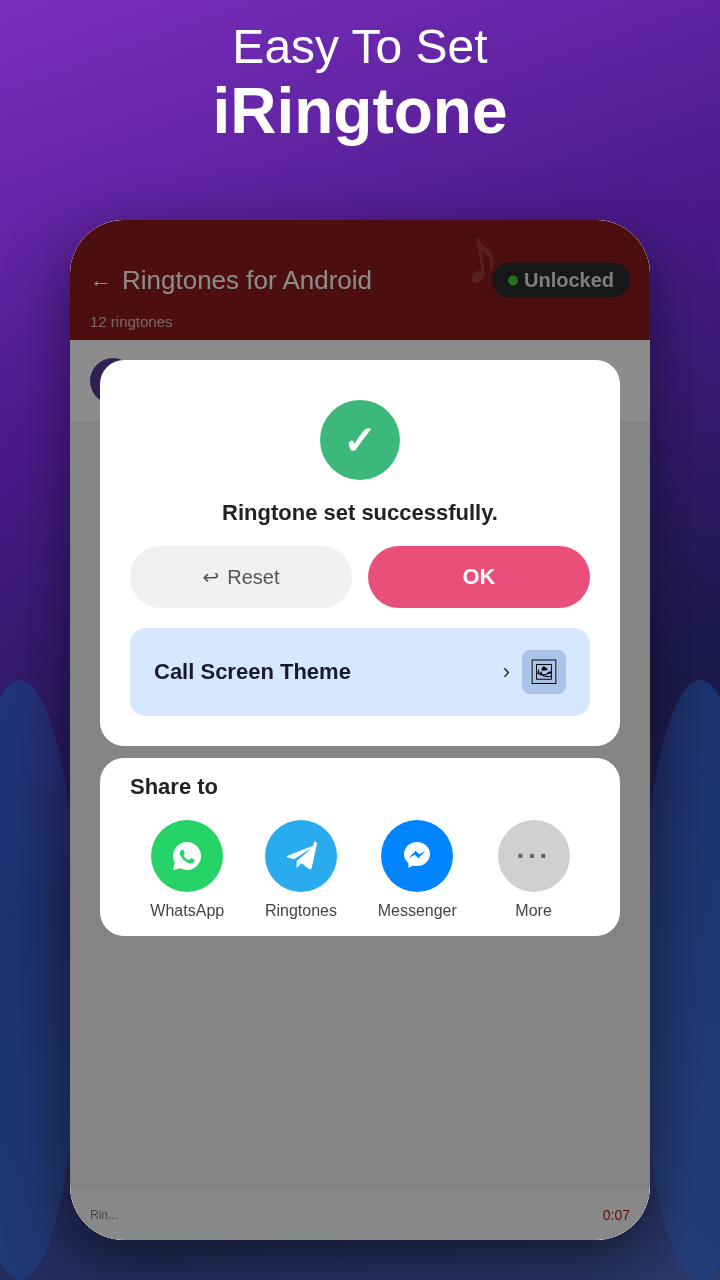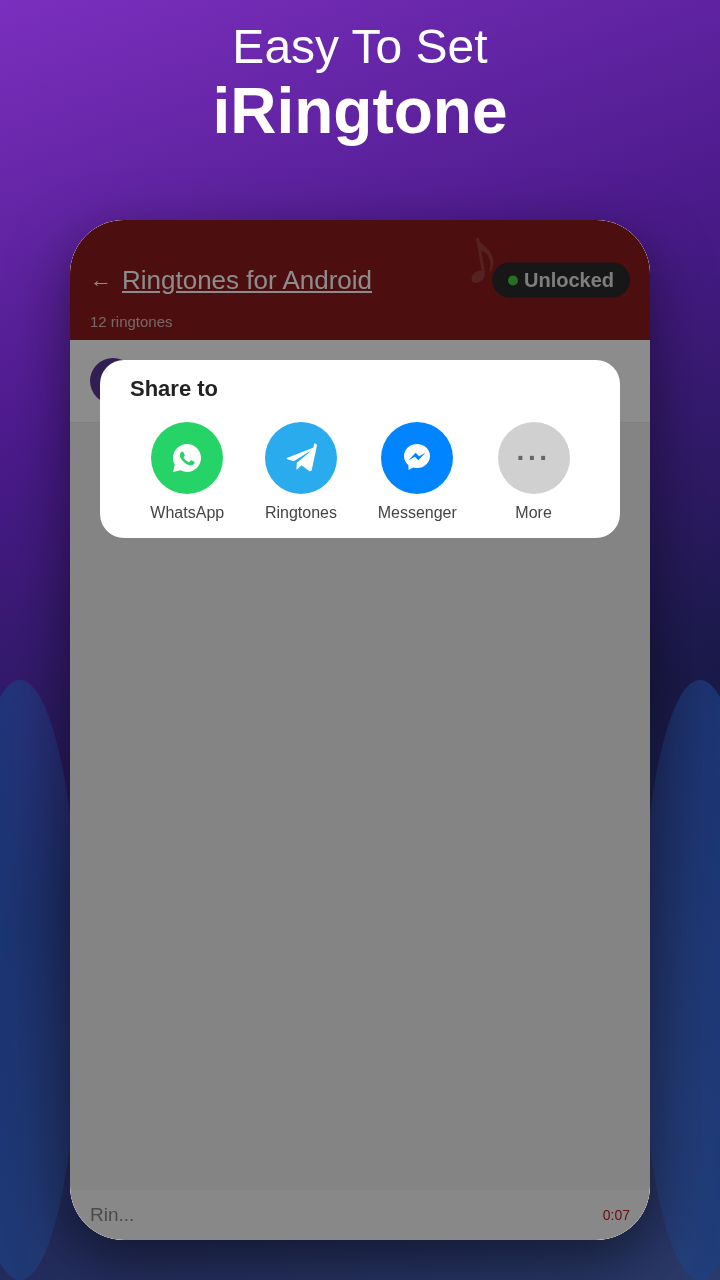--- a/index.html
+++ b/index.html
@@ -79,21 +79,20 @@
       position: relative;
     }
     .app-header .back-arrow {
       color: #ffffff;
       font-size: 22px;
     }
     .app-header .header-title {
       color: #ffffff;
       font-size: 26px;
       font-weight: 500;
-      text-decoration: underline;
     }
     .unlocked-badge {
       position: absolute;
       right: 20px;
       top: 50%;
       transform: translateY(-50%);
       background: #2a2a2a;
       border-radius: 20px;
       padding: 6px 16px;
       display: flex;
@@ -347,21 +346,21 @@
       padding: 10px 20px;
       position: absolute;
       bottom: 0;
       left: 0;
       right: 0;
       height: 50px;
       display: flex;
       align-items: center;
     }
     .glimpse-text {
-      font-size: 19px;
+      font-size: 12px;
       color: #888;
     }
     .timestamp {
       position: absolute;
       right: 20px;
       font-size: 14px;
       color: #b91c1c;
     }
   </style>
 </head>
@@ -395,20 +394,40 @@
         <div class="ringtone-name">
           <span>No Phone, Like Ringtone</span>
           <div class="info-icon">i</div>
         </div>
         <div class="ringtone-meta">ant2be prod. | 00:53</div>
       </div>
     </div>
 
     <div class="modal-overlay">
 
+      <div class="success-card">
+        <div class="success-icon"></div>
+        <div class="success-text">Ringtone set successfully.</div>
+
+        <div class="action-buttons">
+          <button class="reset-btn">
+            <span>↩</span>
+            <span>Reset</span>
+          </button>
+          <button class="ok-btn">OK</button>
+        </div>
+
+        <button class="call-screen-btn">
+          <span class="call-screen-label">Call Screen Theme</span>
+          <div class="call-screen-right">
+            <span class="chevron-right">›</span>
+            <div class="call-screen-icon">🖼</div>
+          </div>
+        </button>
+      </div>
 
       <div class="share-card">
         <div class="share-title">Share to</div>
         <div class="share-apps">
 
           <div class="share-app">
             <div class="share-app-icon whatsapp-icon">
 
               <svg width="40" height="40" viewBox="0 0 40 40" fill="none">
                 <path d="M20 6C12.27 6 6 12.27 6 20c0 2.43.66 4.71 1.8 6.67L6 34l7.55-1.77A13.93 13.93 0 0020 34c7.73 0 14-6.27 14-14S27.73 6 20 6zm7.2 19.6c-.3.85-1.77 1.62-2.43 1.72-.62.09-1.4.13-2.26-.14-.52-.16-1.19-.37-2.05-.73-3.61-1.56-5.96-5.2-6.14-5.44-.18-.24-1.46-1.95-1.46-3.72s.93-2.64 1.26-3c.33-.35.72-.44.96-.44.24 0 .48 0 .69.01.22.01.52-.08.81.62.3.72 1.02 2.49 1.11 2.67.09.18.15.39.03.63-.12.24-.18.39-.36.6-.18.21-.38.47-.54.63-.18.18-.37.37-.16.73.21.36.94 1.55 2.02 2.51 1.39 1.24 2.56 1.62 2.92 1.8.36.18.57.15.78-.09.21-.24.9-1.05 1.14-1.41.24-.36.48-.3.81-.18.33.12 2.1.99 2.46 1.17.36.18.6.27.69.42.09.15.09.87-.21 1.72z" fill="white"></path>

